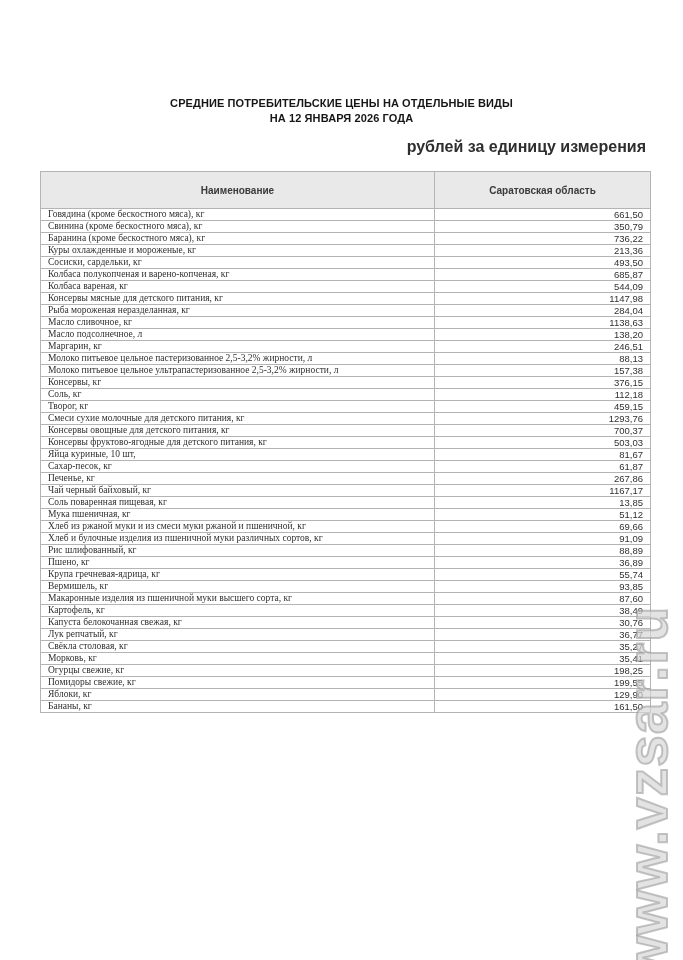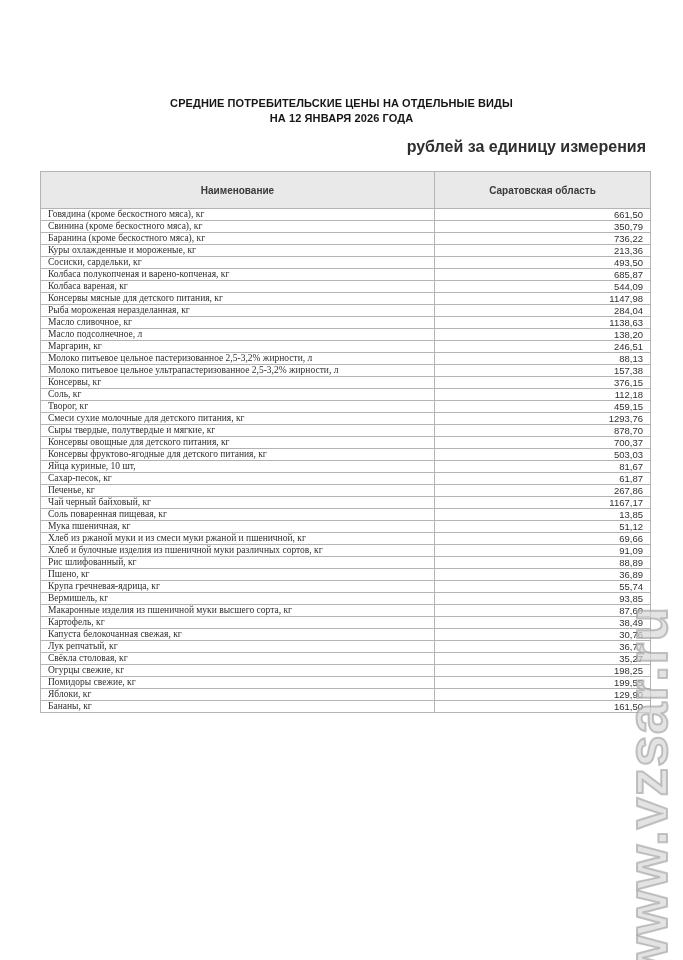--- a/index.html
+++ b/index.html
@@ -168,24 +168,20 @@
       </tr>
         <tr>
         <td class="cell-name">Творог, кг</td>
         <td class="cell-value">459,15</td>
       </tr>
         <tr>
         <td class="cell-name">Смеси сухие молочные для детского питания, кг</td>
         <td class="cell-value">1293,76</td>
       </tr>
         <tr>
-        <td class="cell-name">Сыры твердые, полутвердые и мягкие, кг</td>
-        <td class="cell-value">878,70</td>
-      </tr>
-        <tr>
         <td class="cell-name">Консервы овощные для детского питания, кг</td>
         <td class="cell-value">700,37</td>
       </tr>
         <tr>
         <td class="cell-name">Консервы фруктово-ягодные для детского питания, кг</td>
         <td class="cell-value">503,03</td>
       </tr>
         <tr>
         <td class="cell-name">Яйца куриные, 10 шт,</td>
         <td class="cell-value">81,67</td>
@@ -248,20 +244,24 @@
       </tr>
         <tr>
         <td class="cell-name">Лук репчатый, кг</td>
         <td class="cell-value">36,77</td>
       </tr>
         <tr>
         <td class="cell-name">Свёкла столовая, кг</td>
         <td class="cell-value">35,27</td>
       </tr>
         <tr>
+        <td class="cell-name">Морковь, кг</td>
+        <td class="cell-value">35,41</td>
+      </tr>
+        <tr>
         <td class="cell-name">Огурцы свежие, кг</td>
         <td class="cell-value">198,25</td>
       </tr>
         <tr>
         <td class="cell-name">Помидоры свежие, кг</td>
         <td class="cell-value">199,55</td>
       </tr>
         <tr>
         <td class="cell-name">Яблоки, кг</td>
         <td class="cell-value">129,90</td>

